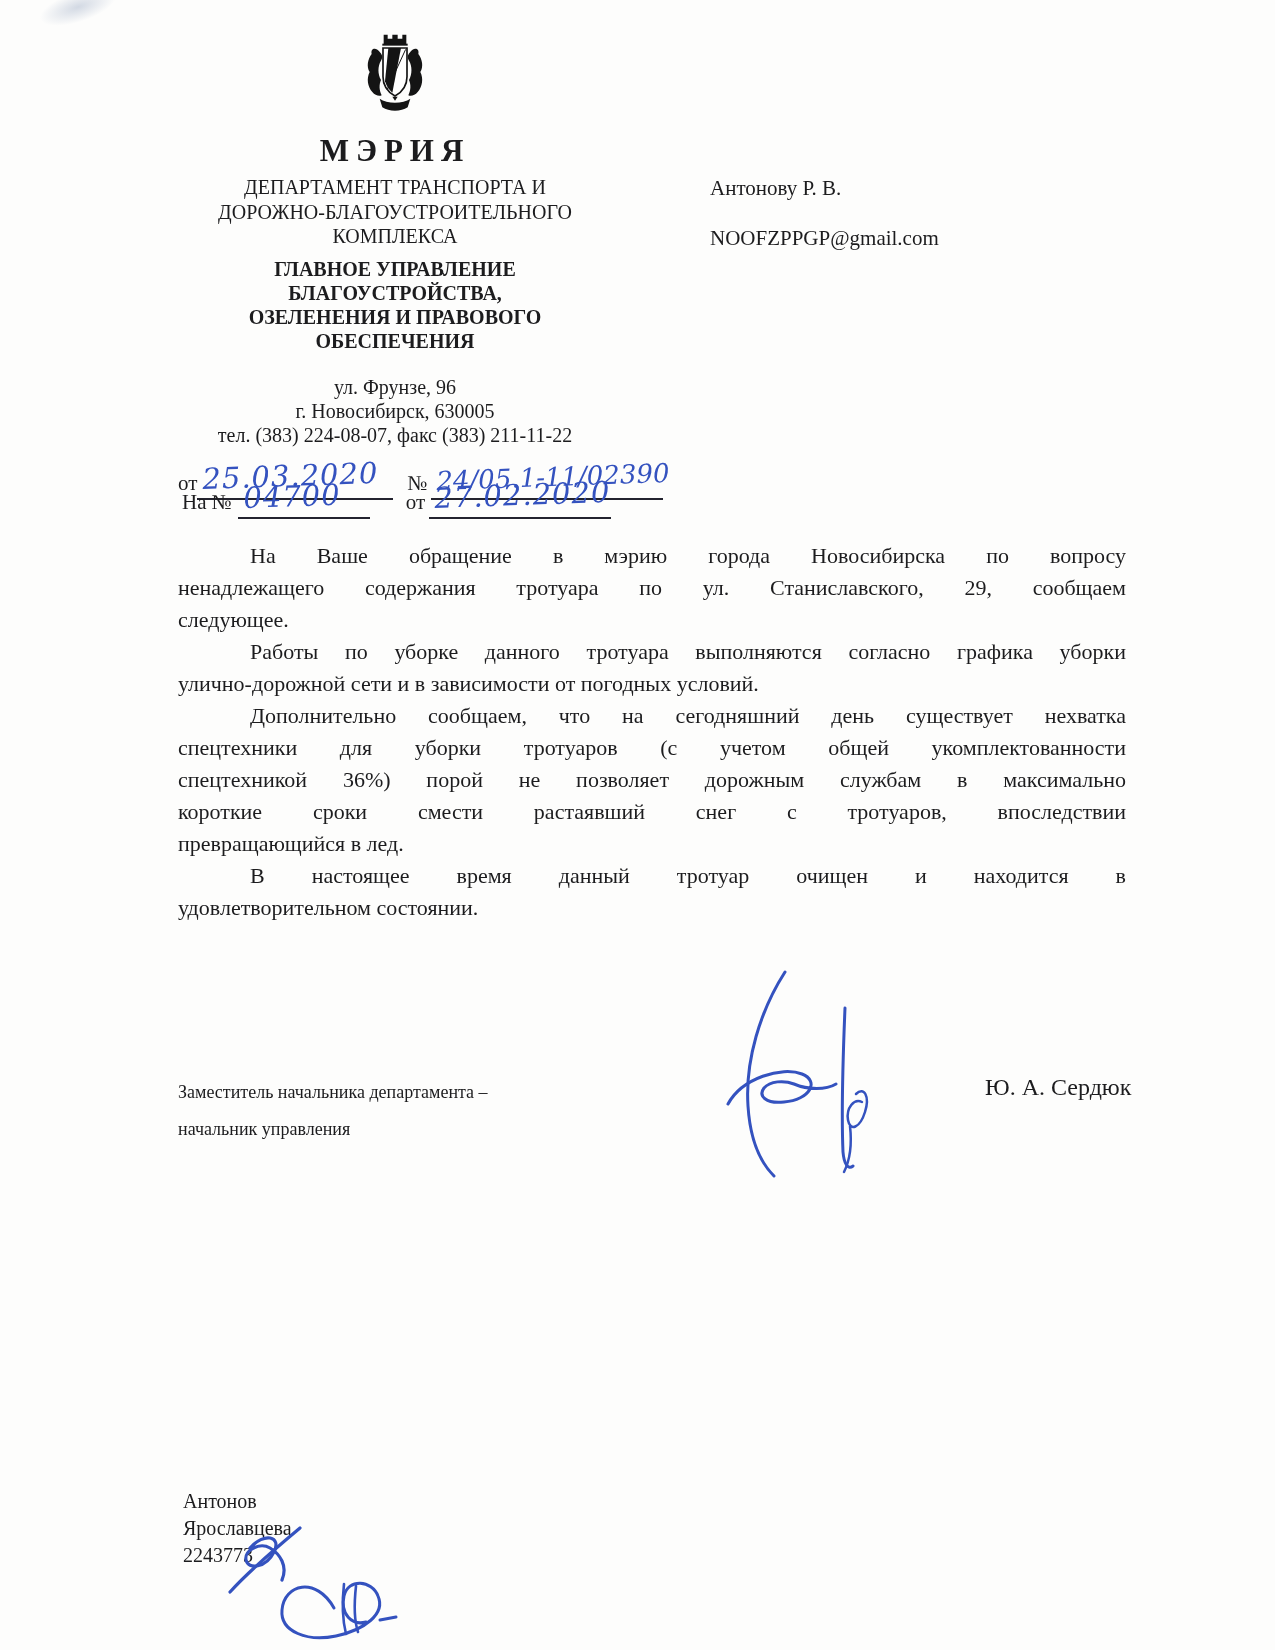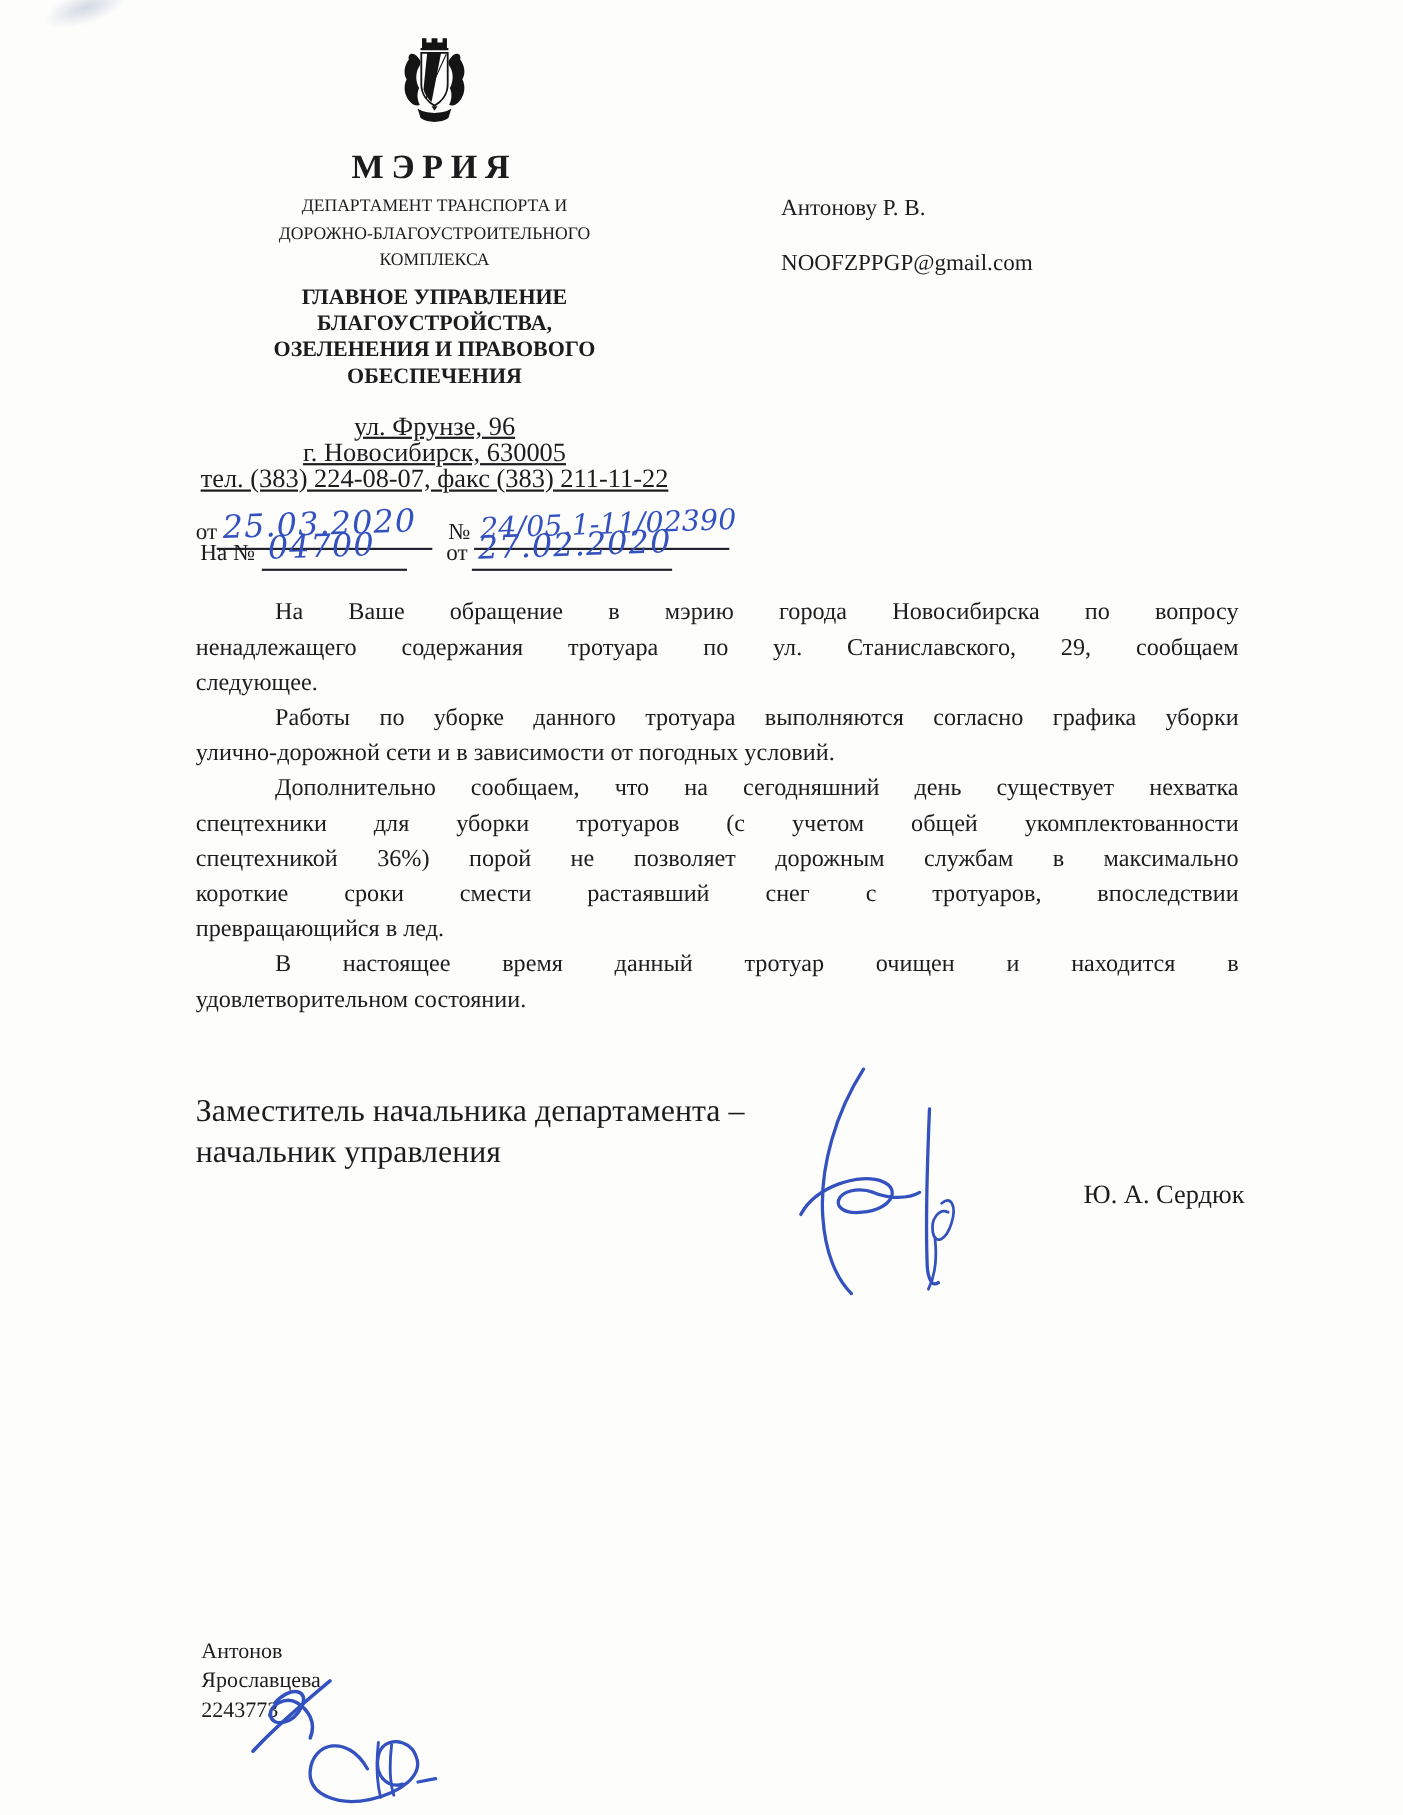--- a/index.html
+++ b/index.html
@@ -25,23 +25,23 @@
   .pre { white-space: pre-line; }
 
   
   .lh-left {
     position: absolute; left: 145px; top: 30px; width: 500px;
     text-align: center; line-height: 1;
   }
   .emblem { display: inline-block; }
   .t-main   { margin-top: 14px; font-size: 31px; font-weight: bold; letter-spacing: 7px; }
   .t-city   { margin-top: 11px; font-size: 30px; font-weight: bold; }
-  .t-dept   { margin-top: 9px;  font-size: 16px; line-height: 24.5px; }
+  .t-dept   { margin-top: 9px;  font-size: 20px; line-height: 24.5px; }
   .t-division { margin-top: 8px; font-size: 20px; font-weight: bold; line-height: 24px; }
-  .t-address  { margin-top: 22px; font-size: 24px; line-height: 24px; text-decoration: underline; }
+  .t-address  { margin-top: 22px; font-size: 20px; line-height: 24px; }
 
   
   .recipient { position: absolute; left: 710px; top: 176px; font-size: 21px; }
   .recipient .email { margin-top: 25px; }
 
   
   .ref-row { position: absolute; display: flex; align-items: flex-end; font-size: 21px; }
   .ref-row1 { left: 178px; top: 462px; }
   .ref-row2 { left: 182px; top: 481px; }
   .lbl { padding-bottom: 4px; }
@@ -61,21 +61,21 @@
   }
   .hw.small { font-size: 26px; letter-spacing: 0; }
 
   
   .body-block { position: absolute; left: 178px; top: 540px; width: 948px; font-size: 22px; }
   .bline { text-align: justify; text-align-last: justify; line-height: 32px; margin: 0; }
   .bline.last { text-align-last: left; }
   .bline.indent { text-indent: 72px; }
 
   
-  .sig-position { position: absolute; left: 178px; top: 992px; font-size: 29px; line-height: 37px; }
+  .sig-position { position: absolute; left: 178px; top: 1074px; font-size: 18px; line-height: 37px; }
   .sig-name { position: absolute; left: 985px; top: 1074px; font-size: 24px; }
   .sig-svg { position: absolute; left: 690px; top: 966px; }
   .ink { stroke: var(--ink-blue); fill: none; stroke-linecap: round; }
 
   
   .footer { position: absolute; left: 183px; top: 1488px; font-size: 20px; line-height: 27px; }
   .scribble1 { position: absolute; left: 222px; top: 1522px; }
   .scribble2 { position: absolute; left: 272px; top: 1568px; }
 
   .blk { fill: #141414; }

